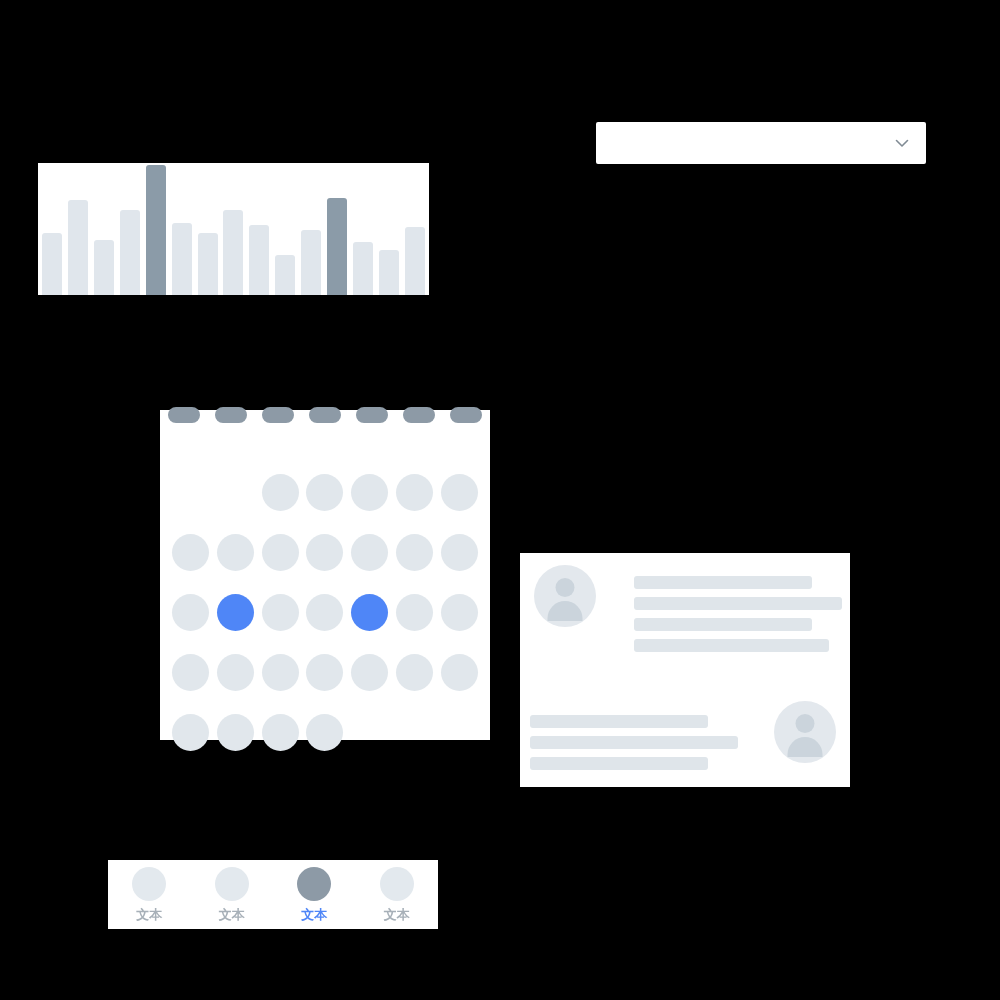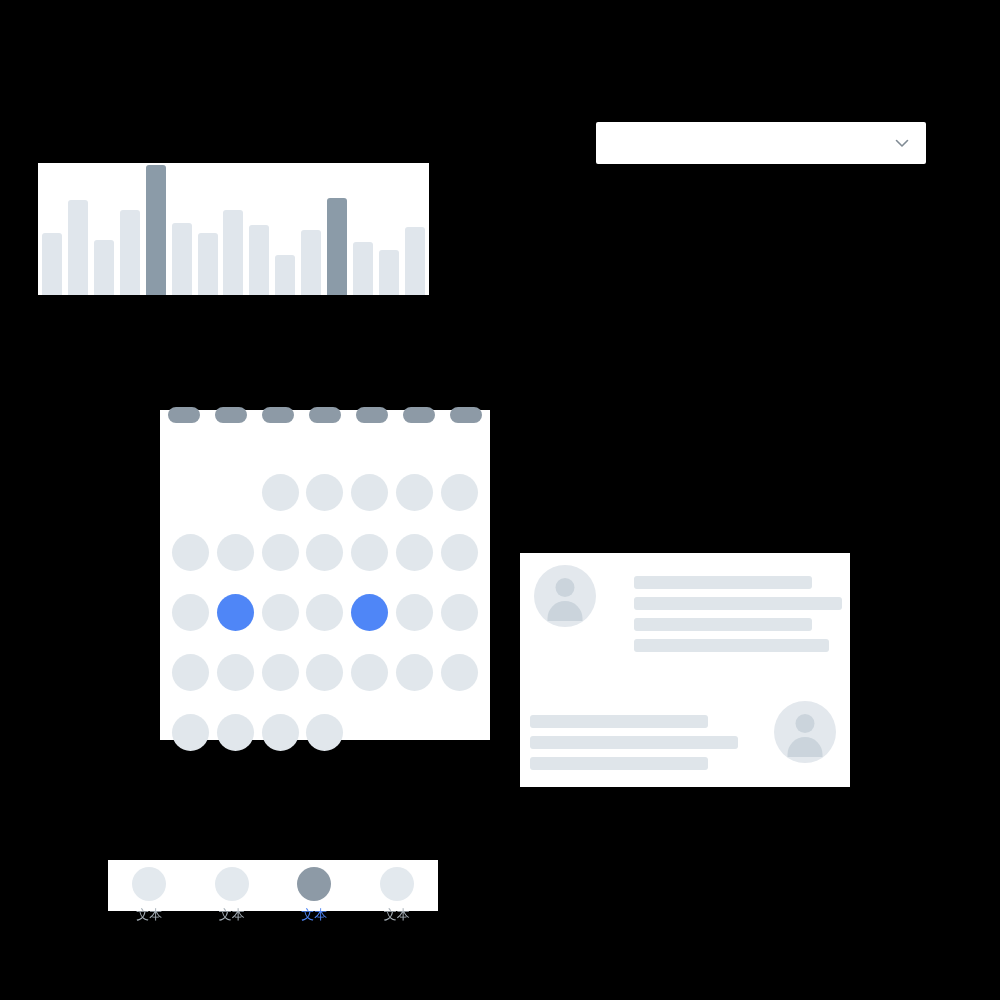--- a/index.html
+++ b/index.html
@@ -186,25 +186,26 @@
     height: 13px;
     border-radius: 3px;
     background: #dfe5ea;
   }
 
   
   #tab-bar {
     left: 108px;
     top: 860px;
     width: 330px;
-    height: 51px;
+    height: 69px;
     display: flex;
     align-items: flex-start;
     box-sizing: border-box;
     padding-top: 7px;
+    font-weight: bold;
   }
   .tab-item {
     flex: 1 1 0;
     display: flex;
     flex-direction: column;
     align-items: center;
     gap: 6px;
   }
   .tab-icon {
     width: 34px;

